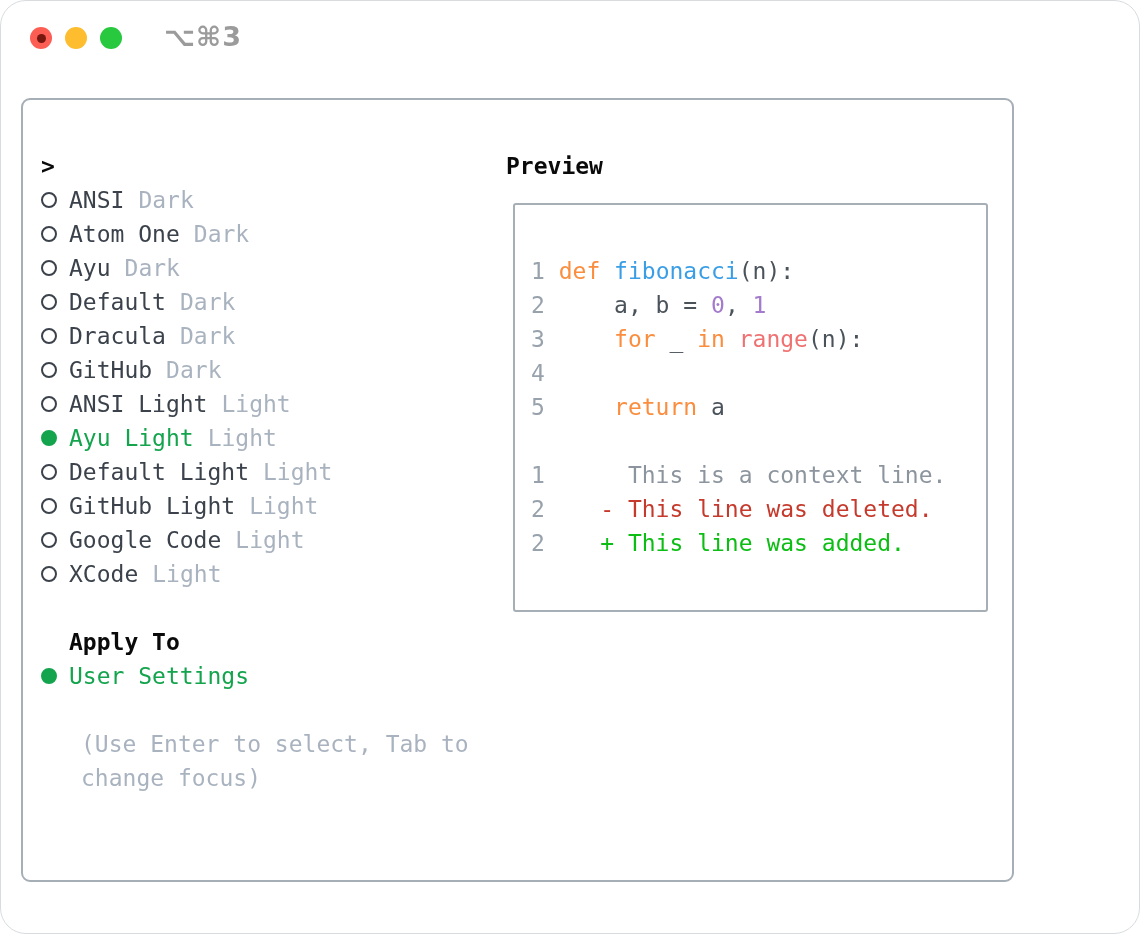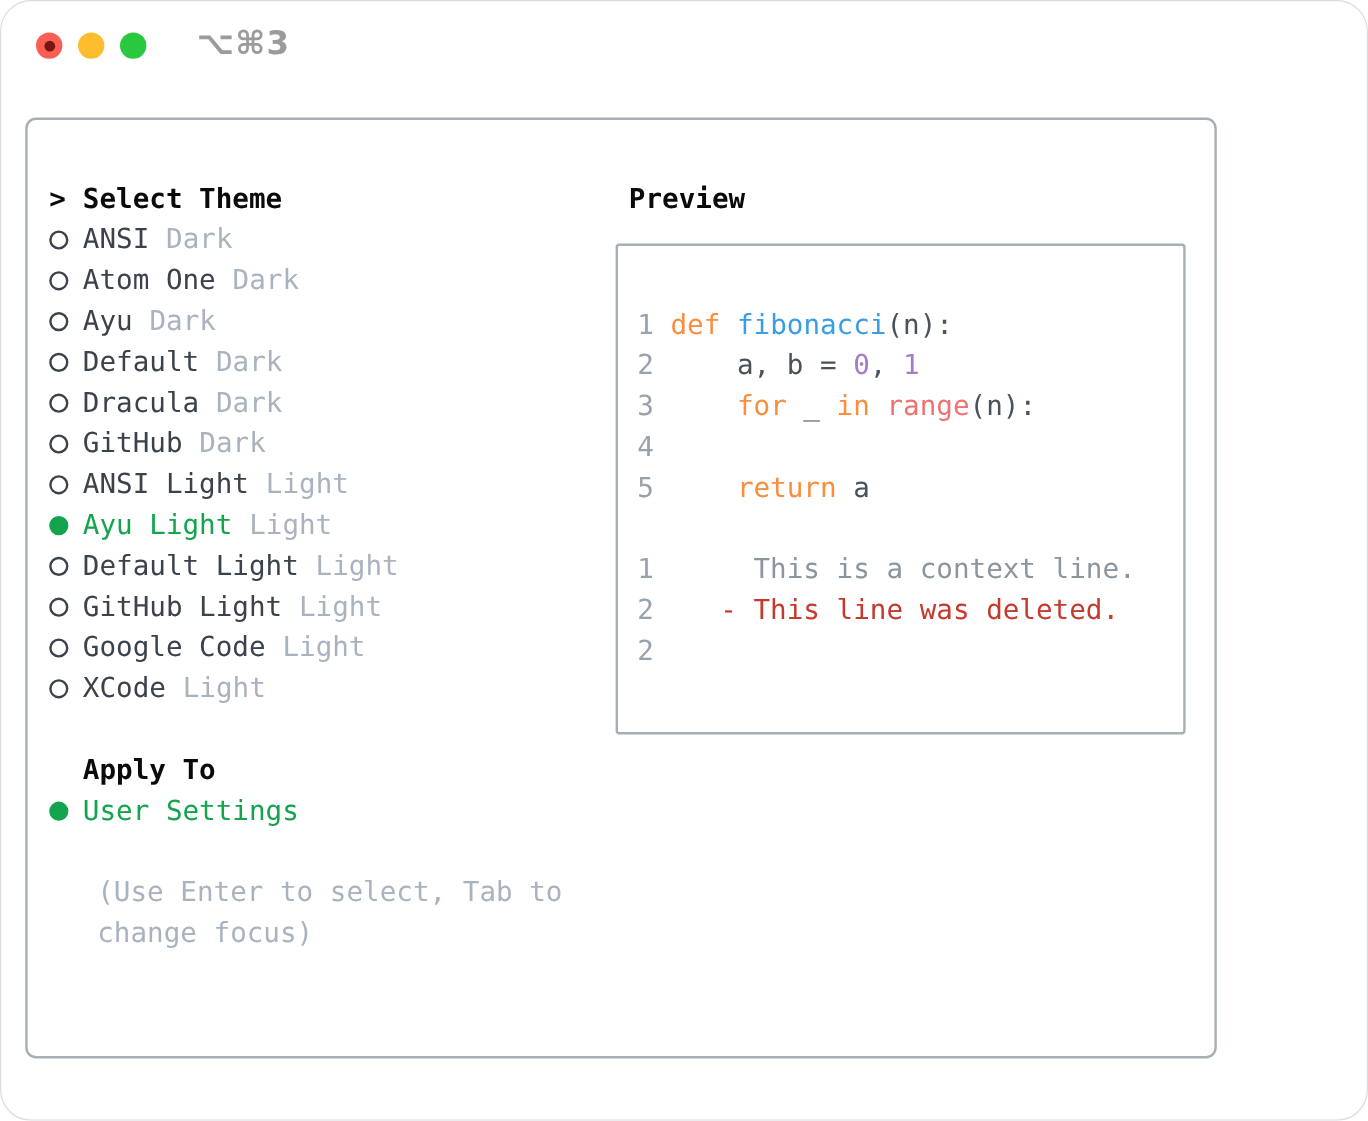--- a/index.html
+++ b/index.html
@@ -114,21 +114,21 @@
   .hint {
     width: 440px;
     line-height: 34px;
     color: var(--c-hint, #a9b3bf);
     white-space: normal;
     margin-left: 40px;
   }
   
   .preview-title {
     position: absolute;
-    left: 501px; top: 49px;
+    left: 483px; top: 49px;
     height: 34px; line-height: 34px;
     font-size: 23px;
     font-weight: bold;
     color: var(--c-header_text, #0a0a0a);
   }
   .preview-box {
     position: absolute;
     left: 490px; top: 103px;
     width: 475px; height: 409px;
     box-sizing: border-box;
@@ -167,21 +167,20 @@
     </div>
     <span class="shortcut">⌥⌘3</span>
   </div>
 
   <div class="main-box">
 
     <div class="left-col">
 
       <div class="row">
         <span class="gutter-cell"><span class="prefix">&gt;</span></span>
-        <span class="header-text">Select Theme</span>
       </div>
 
       <div class="row theme-row">
         <span class="gutter-cell"><span class="radio"></span></span>
         <span class="t-name">ANSI</span>
         <span class="t-variant">Dark</span>
       </div>
       <div class="row theme-row">
         <span class="gutter-cell"><span class="radio"></span></span>
         <span class="t-name">Atom One</span>
@@ -281,17 +280,18 @@
       <div class="cline">
         <span class="gutter">1</span>
         <span class="segs"><span style="color: rgb(140, 149, 158);">     This is a context line.</span></span>
       </div>
       <div class="cline">
         <span class="gutter">2</span>
         <span class="segs"><span style="color: rgb(197, 58, 44);">   - This line was deleted.</span></span>
       </div>
       <div class="cline">
         <span class="gutter">2</span>
+        <span class="segs"><span style="color: rgb(12, 190, 19);">   + This line was added.</span></span>
       </div>
     </div>
 
   </div>
 </div>
 
 </body></html>

